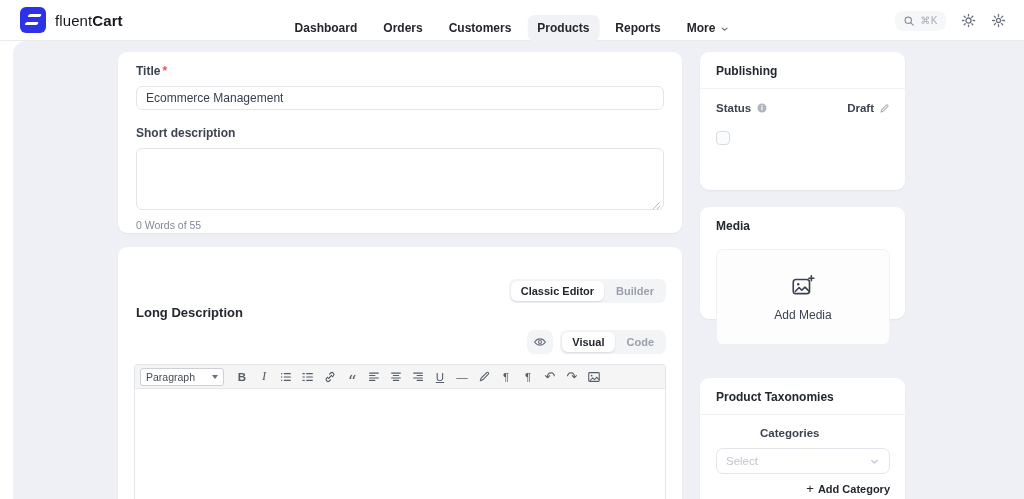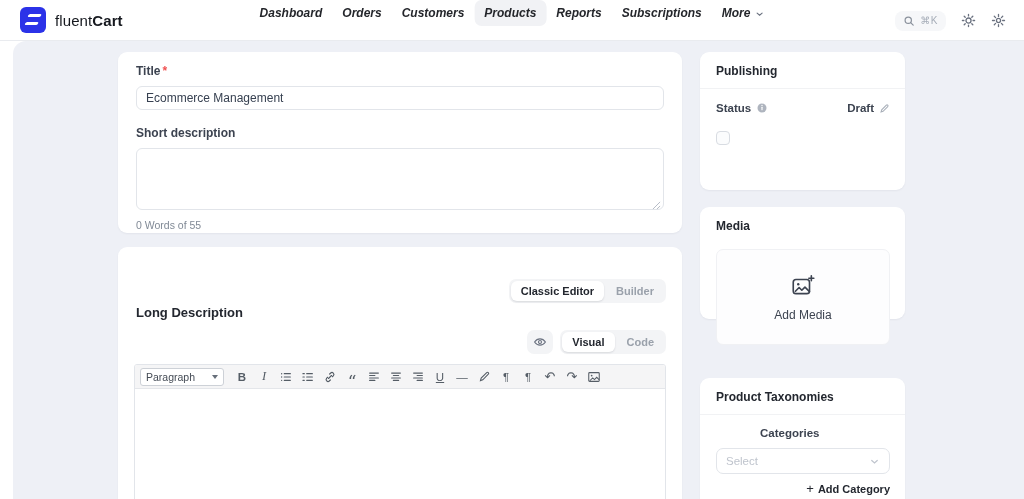--- a/index.html
+++ b/index.html
@@ -25,21 +25,21 @@
     position:relative; overflow:hidden; flex:0 0 auto;
   }
   .brand-mark i { position:absolute; background:#fff; height:3.4px; width:13px; border-radius:1.5px; transform:skewX(-28deg); }
   .brand-mark i.b1 { top:7px;  left:8px; }
   .brand-mark i.b2 { top:14.5px; left:5px; }
   .brand-name { font-size:15px; color:#15181e; letter-spacing:.1px; }
   .brand-name .bold { font-weight:700; }
 
   .topnav {
     position:absolute; left:50%; top:0; height:41px; transform:translateX(-50%);
-    display:flex; align-items:flex-start; white-space:nowrap;font-style:italic;
+    display:flex; align-items:flex-end; gap:6px; white-space:nowrap;
   }
   .nav-item {
     font-size:12px; font-weight:600; color:#24262b;
     padding:6px 10px; border-radius:7px; cursor:pointer;
     display:flex; align-items:center; gap:4px;
   }
   .nav-item.active { background:#f1f2f5; }
   .nav-item svg { margin-top:1px; }
 
   .top-actions { position:absolute; right:18px; top:0; height:41px; display:flex; align-items:center; gap:15px; }
@@ -177,21 +177,20 @@
         </span>
       <span class="brand-name"><span>fluent</span><span class="bold">Cart</span></span>
     </div>
 
     <nav class="topnav">
       <div class="nav-item">Dashboard</div>
       <div class="nav-item">Orders</div>
       <div class="nav-item">Customers</div>
       <div class="nav-item active">Products</div>
       <div class="nav-item">Reports</div>
-      <div class="nav-item">Subscriptions</div>
       <div class="nav-item">
         <span>More</span>
         <svg width="10" height="10" viewBox="0 0 16 16" fill="none" stroke="#6b7280" stroke-width="1.8" stroke-linecap="round">
             <path d="M4 6.5l4 3.5 4-3.5"></path>
           </svg>
       </div>
     </nav>
 
     <div class="top-actions">
       <div class="search-pill">

